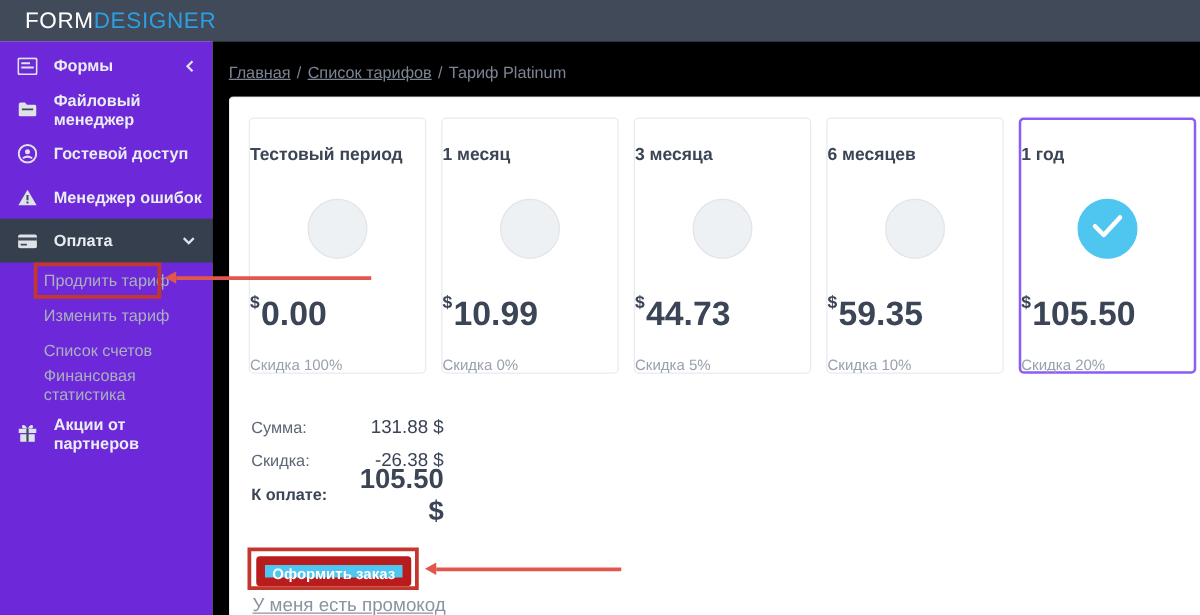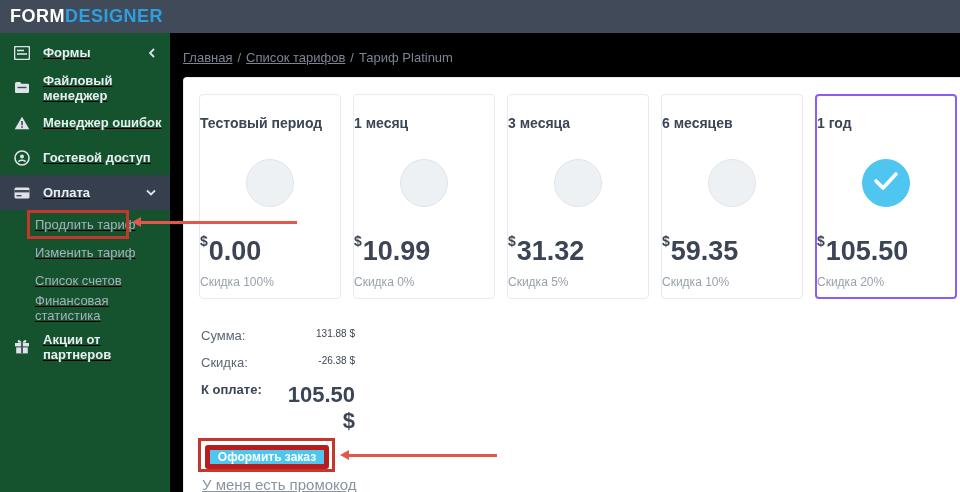--- a/index.html
+++ b/index.html
@@ -3,26 +3,26 @@
 <meta charset="utf-8">
 <title>FORMDESIGNER</title>
 <style>
   * { margin:0; padding:0; box-sizing:border-box; }
   html,body { width:960px; height:492px; overflow:hidden;
     font-family:"Liberation Sans", sans-serif; background:#f3f4f7; }
   .page { position:relative; width:960px; height:492px; }
 
   
   .topbar { position:absolute; left:0; top:0; width:960px; height:33px; background:#414a59; }
-  .logo { position:absolute; left:10px; top:0; line-height:33px; font-size:18px; font-weight:700; letter-spacing:.5px; }
+  .logo { position:absolute; left:20px; top:0; line-height:33px; font-size:18px; font-weight:400; letter-spacing:.5px; }
   .logo .lp { color:#ffffff; }
   .logo .la { color:#2d9fe0; }
 
   
-  .sidebar { position:absolute; left:0; top:33px; width:170px; height:459px; background:#14532d;text-decoration:underline; }
+  .sidebar { position:absolute; left:0; top:33px; width:170px; height:459px; background:#6d28d9; }
   .nav-item { display:flex; align-items:center; height:35px; padding-left:13px;
     color:#e9edf2; font-size:13px; font-weight:600; cursor:pointer; }
   .nav-item:first-child { margin-top:2px; }
   .nav-item .nicon { width:17px; height:17px; margin-right:13px; flex:0 0 17px; display:flex; align-items:center; justify-content:center; }
   .nav-item .chev { margin-left:auto; margin-right:14px; display:flex; }
   .nav-item.active { background:#353f4d; }
   .subitem { height:28px; display:flex; align-items:center; padding-left:35px;
     color:#a9b1bd; font-size:13px; cursor:pointer; }
   .nav-bottom { margin-top:7px; }
 
@@ -40,33 +40,33 @@
   .card { width:142px; height:205px; background:#fff; border:1px solid #e8eaef; border-radius:4px;
     margin-right:12px; text-align:left; position:relative; cursor:pointer; }
   .card.selected { border:2px solid #8b5cf6; }
   .card .ctitle { margin-top:20px; font-size:14px; font-weight:700; color:#3b4555; }
   .card .circle { width:48px; height:48px; border-radius:50%; background:#eef1f4;
     border:1px solid #e1e4e9; margin:28px auto 0; }
   .card .circle.checked { background:#4fc6f0; border-color:#4fc6f0; display:flex; align-items:center; justify-content:center; }
   .card.selected .ctitle { margin-top:19px; }
   .card .price { margin-top:20px; font-size:27px; font-weight:700; color:#3b4555; line-height:28px; }
   .card .price .cur { font-size:14px; font-weight:700; vertical-align:14px; margin-right:1px; }
-  .card .disc { margin-top:10px; font-size:12px; color:#99a1ad; }
+  .card .disc { margin-top:20px; font-size:12px; color:#99a1ad; }
 
   
   .summary { position:absolute; left:17px; top:250px; width:180px; }
-  .srow { display:flex; height:27px; }
+  .srow { display:flex; align-items:center; height:27px; }
   .srow .slabel { width:72px; font-size:13px; color:#5c6675; }
-  .srow .sval { width:82px; text-align:right; font-size:10px; color:#3b4555; }
+  .srow .sval { width:82px; text-align:right; font-size:15px; color:#3b4555; }
   .srow.total .slabel { font-weight:700; color:#3b4555; }
   .srow.total .sval { font-weight:700; font-size:22px; }
 
   
   .order-btn { position:absolute; left:21px; top:367px; width:124px; height:24px;
-    background:#4fc6f0; border:5px solid #b91c1c; border-radius:3px; color:#ffffff;
+    background:#4fc6f0; border:7px solid #b91c1c; border-radius:3px; color:#ffffff;
     font-family:"Liberation Sans", sans-serif; font-size:12px; font-weight:700; cursor:pointer; }
   .promo { position:absolute; left:18px; top:398px; font-size:15px; color:#8b93a1;
     text-decoration:underline; cursor:pointer; }
 
   
   .annotations { position:absolute; left:0; top:0; width:960px; height:492px; pointer-events:none; z-index:50; }
   .ann-box { position:absolute; border:3px solid #c3372c; }
   .ann-box.b1 { left:27px; top:210px; width:102px; height:29px; }
   .ann-box.b2 { left:198px; top:438px; width:137px; height:34px; }
   .ann-shaft { position:absolute; height:3px; background:#e2574c; }
@@ -108,38 +108,38 @@
         <svg width="16" height="13" viewBox="0 0 16 13">
             <path d="M1 2.5 Q1 1 2.5 1 L6 1 L7.5 2.8 L14 2.8 Q15 2.8 15 4 L15 11 Q15 12 13.8 12 L2.2 12 Q1 12 1 11 Z" fill="#dfe3e9"></path>
             <line x1="3.5" y1="6.5" x2="12.5" y2="6.5" stroke="#414a59" stroke-width="1.4"></line>
           </svg>
       </span>
       <span>Файловый менеджер</span>
     </div>
 
     <div class="nav-item">
       <span class="nicon">
+        <svg width="16" height="16" viewBox="0 0 16 16">
+            <circle cx="8" cy="8" r="7" fill="none" stroke="#dfe3e9" stroke-width="1.6"></circle>
+            <circle cx="8" cy="6.4" r="2" fill="#dfe3e9"></circle>
+            <path d="M4.3 11.6 Q8 9 11.7 11.6" fill="none" stroke="#dfe3e9" stroke-width="1.6"></path>
+          </svg>
+      </span>
+      <span>Гостевой доступ</span>
+    </div>
+
+    <div class="nav-item">
+      <span class="nicon">
         <svg width="16" height="14" viewBox="0 0 16 14">
             <path d="M8 0.8 L15.3 13.2 L0.7 13.2 Z" fill="#dfe3e9"></path>
             <rect x="7.2" y="5" width="1.6" height="4.2" fill="#414a59"></rect>
             <rect x="7.2" y="10.2" width="1.6" height="1.6" fill="#414a59"></rect>
           </svg>
       </span>
       <span>Менеджер ошибок</span>
-    </div>
-
-    <div class="nav-item">
-      <span class="nicon">
-        <svg width="16" height="16" viewBox="0 0 16 16">
-            <circle cx="8" cy="8" r="7" fill="none" stroke="#dfe3e9" stroke-width="1.6"></circle>
-            <circle cx="8" cy="6.4" r="2" fill="#dfe3e9"></circle>
-            <path d="M4.3 11.6 Q8 9 11.7 11.6" fill="none" stroke="#dfe3e9" stroke-width="1.6"></path>
-          </svg>
-      </span>
-      <span>Гостевой доступ</span>
     </div>
 
     <div class="nav-item active">
       <span class="nicon">
         <svg width="16" height="12" viewBox="0 0 16 12">
             <rect x="0.5" y="0.5" width="15" height="11" rx="1.5" fill="#dfe3e9"></rect>
             <rect x="0.5" y="3" width="15" height="2.4" fill="#414a59"></rect>
             <rect x="2.5" y="8" width="5" height="1.4" fill="#414a59"></rect>
           </svg>
       </span>
@@ -197,21 +197,21 @@
         <div class="card">
           <div class="ctitle">1 месяц</div>
           <div class="circle"></div>
           <div class="price"><span class="cur">$</span><span>10.99</span></div>
           <div class="disc">Скидка 0%</div>
         </div>
 
         <div class="card">
           <div class="ctitle">3 месяца</div>
           <div class="circle"></div>
-          <div class="price"><span class="cur">$</span><span>31.32</span></div>
+          <div class="price"><span class="cur">$</span><span>44.73</span></div>
           <div class="disc">Скидка 5%</div>
         </div>
 
         <div class="card">
           <div class="ctitle">6 месяцев</div>
           <div class="circle"></div>
           <div class="price"><span class="cur">$</span><span>59.35</span></div>
           <div class="disc">Скидка 10%</div>
         </div>
 

